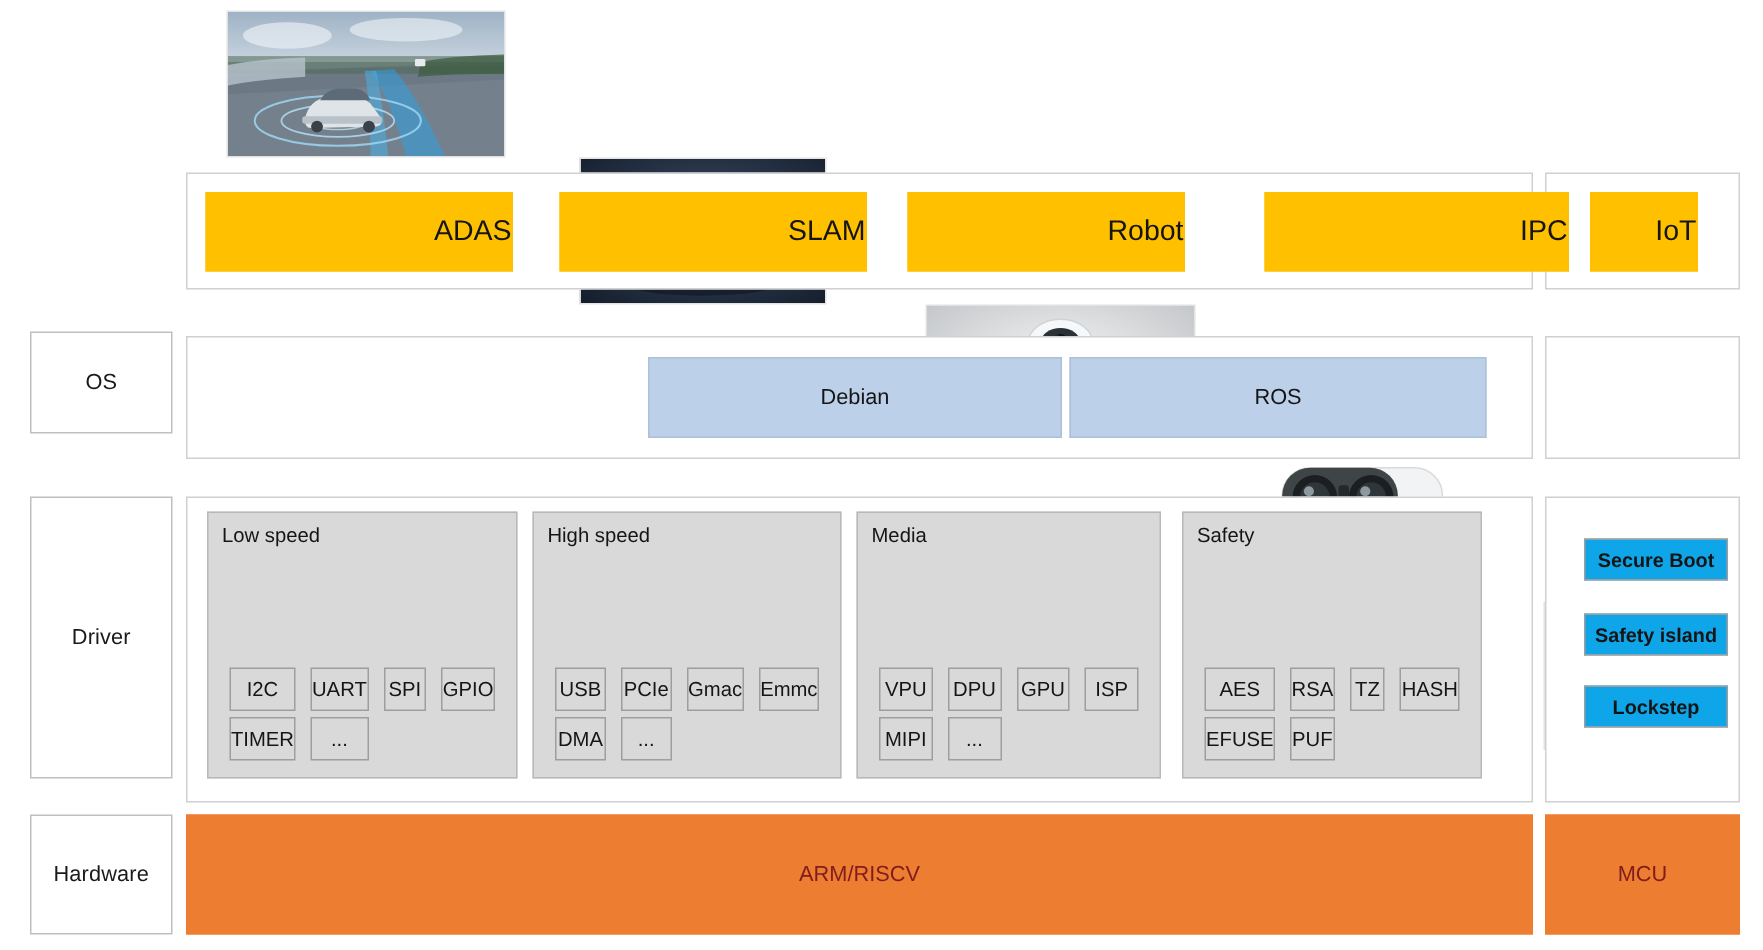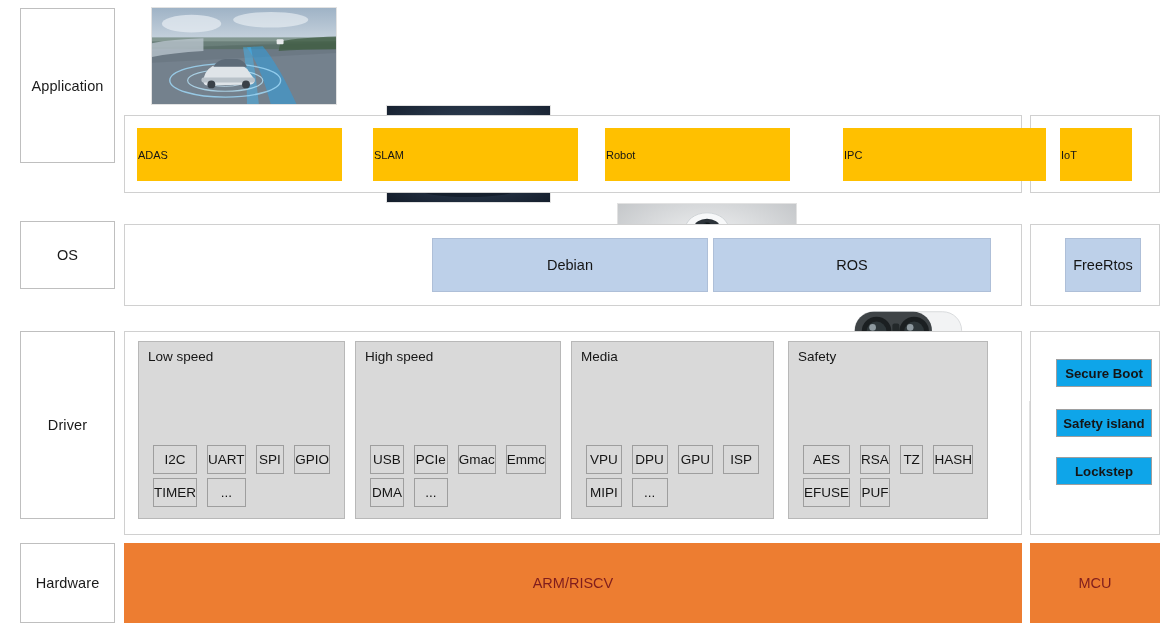--- a/index.html
+++ b/index.html
@@ -39,22 +39,22 @@
   .row-container {
     border: 1px solid #d0d0d0;
     background: #ffffff;
   }
 
   
   .amber-box {
     background: #FFC000;
     display: flex;
     align-items: center;
-    justify-content: flex-start;
-    font-size: 11px;
+    justify-content: flex-end;
+    font-size: 19px;
     color: #151515;
     border: 1px solid #FFC000;
   }
 
   
   .blue-box {
     background: #BDD0E9;
     display: flex;
     align-items: center;
     justify-content: center;
@@ -125,23 +125,20 @@
     position: relative;
     border: 1px solid #e2e2e2;
   }
   .thumb svg { display: block; width: 100%; height: 100%; }
 </style>
 </head>
 <body>
 
 <div id="canvas">
 
-  <div class="abs layer-label" style="left:20px; top:8px; width:95px; height:155px;">
-    <span>Application</span>
-  </div>
   <div class="abs layer-label" style="left:20px; top:221px; width:95px; height:68px;">
     <span>OS</span>
   </div>
   <div class="abs layer-label" style="left:20px; top:331px; width:95px; height:188px;">
     <span>Driver</span>
   </div>
   <div class="abs layer-label" style="left:20px; top:543px; width:95px; height:80px;">
     <span>Hardware</span>
   </div>
 
@@ -362,23 +359,20 @@
 
   <div class="abs row-container" style="left:124px; top:224px; width:898px; height:82px;"></div>
   <div class="abs row-container" style="left:1030px; top:224px; width:130px; height:82px;"></div>
 
   <div class="abs blue-box" style="left:432px; top:238px; width:276px; height:54px;">
     <span>Debian</span>
   </div>
   <div class="abs blue-box" style="left:713px; top:238px; width:278px; height:54px;">
     <span>ROS</span>
   </div>
-  <div class="abs blue-box" style="left:1065px; top:238px; width:76px; height:54px;">
-    <span>FreeRtos</span>
-  </div>
 
   <div class="abs row-container" style="left:124px; top:331px; width:898px; height:204px;"></div>
   <div class="abs row-container" style="left:1030px; top:331px; width:130px; height:204px;"></div>
 
   <div class="abs driver-group" style="left:138px; top:341px; width:207px; height:178px;">
     <div class="driver-group-title">Low speed</div>
     <div class="chip-grid">
       <div class="chip">I2C</div>
       <div class="chip">UART</div>
       <div class="chip">SPI</div>

